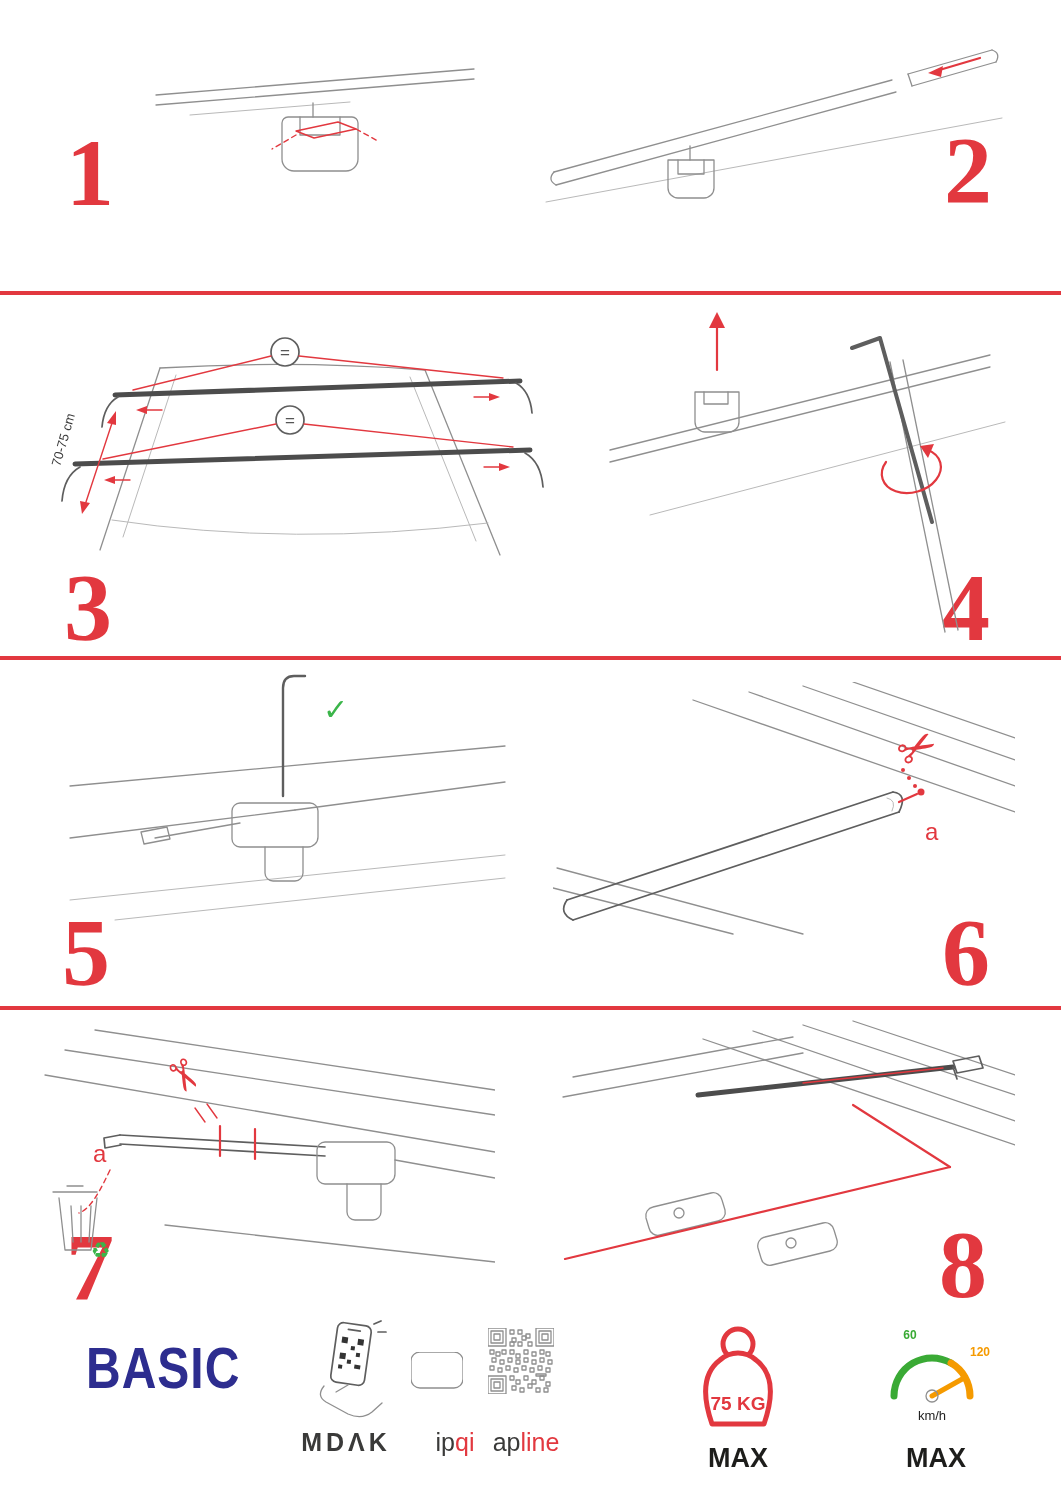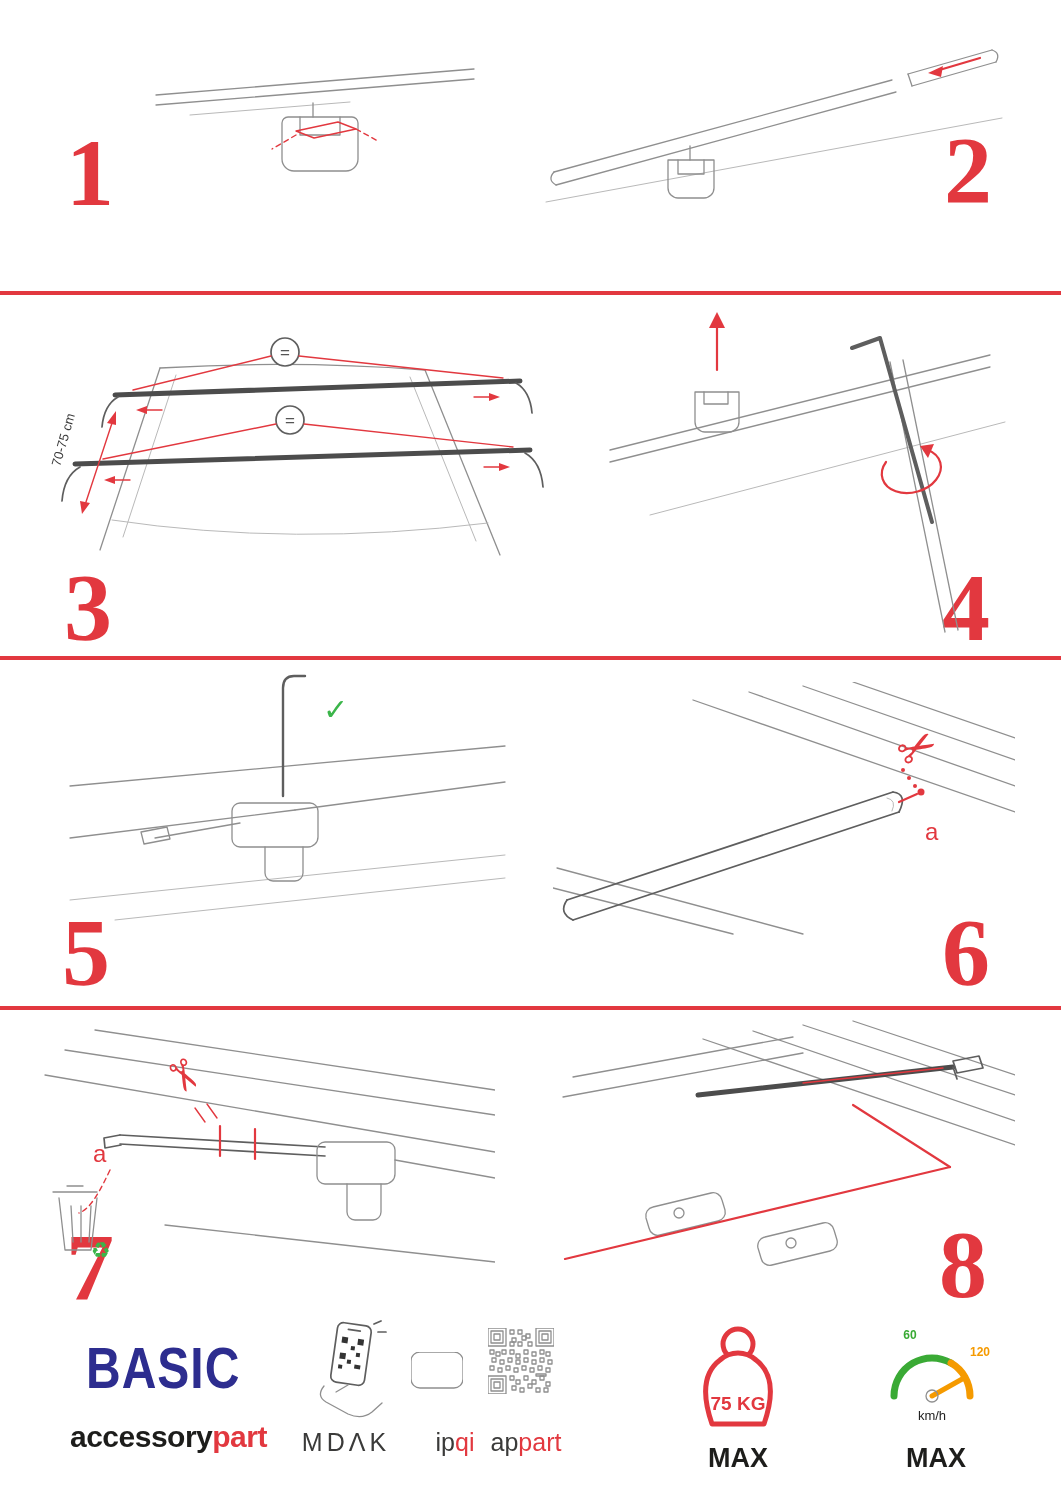--- a/index.html
+++ b/index.html
@@ -283,21 +283,20 @@
         <circle cx="126" cy="198" r="5"></circle>
       </g>
     </g>
     <g>
       <path class="red2" d="M12,244 L397,152"></path>
       <path class="red2" d="M397,152 L300,90"></path>
     </g>
   </svg>
 
   <div class="brand">BASIC</div>
-  <div class="brandsub"><span>accessory</span><span class="redtxt">part</span></div>
 
   <svg class="ill" style="left:308px;top:1320px" width="84" height="98" viewBox="0 0 84 98">
     <g transform="rotate(8 43 34)">
       <rect class="dark fillwhite" x="26" y="4" width="34" height="60" rx="6"></rect>
       <path class="dark" d="M37,10 h12"></path>
       <g fill="#333" stroke="none">
         <rect x="32" y="18" width="6" height="6" style="fill:#333;stroke:none"></rect>
         <rect x="48" y="18" width="6" height="6" style="fill:#333;stroke:none"></rect>
         <rect x="32" y="34" width="6" height="6" style="fill:#333;stroke:none"></rect>
         <rect x="42" y="26" width="4" height="4" style="fill:#333;stroke:none"></rect>
@@ -307,21 +306,21 @@
         <rect x="32" y="46" width="4" height="4" style="fill:#333;stroke:none"></rect>
       </g>
     </g>
     <g class="dark">
       <path d="M16,66 q-8,10 2,16 l22,12 q14,6 24,-2 l10,-9"></path>
       <path d="M28,72 l12,-7"></path>
     </g>
     <path class="dark" d="M66,4 l7,-3"></path>
     <path class="dark" d="M70,12 h8"></path>
   </svg>
-  <div class="plabel" style="left:296px;width:100px;letter-spacing:4px;font-weight:400">MDΛK</div>
+  <div class="plabel" style="left:296px;width:100px;letter-spacing:4px;font-weight:700">MDΛK</div>
 
   <svg class="ill" style="left:411px;top:1352px" width="52" height="38" viewBox="0 0 52 38">
     <rect class="f-yt" x="0" y="0" width="52" height="36" rx="9"></rect>
     <polygon points="21,10 21,26 35,18" style="fill:#fff;stroke:none"></polygon>
   </svg>
   <div class="plabel" style="left:423px;width:64px"><span>ip</span><span class="redtxt">qi</span></div>
 
   <svg class="ill" style="left:488px;top:1328px" width="66" height="66" viewBox="0 0 66 66">
     <g style="fill:#111;stroke:none">
       <rect x="0" y="0" width="18" height="18"></rect>
@@ -377,21 +376,21 @@
       <rect x="3" y="3" width="12" height="12"></rect>
         <rect x="51" y="3" width="12" height="12"></rect>
         <rect x="3" y="51" width="12" height="12"></rect>
     </g>
     <g style="fill:#111;stroke:none">
       <rect x="6" y="6" width="6" height="6"></rect>
         <rect x="54" y="6" width="6" height="6"></rect>
         <rect x="6" y="54" width="6" height="6"></rect>
     </g>
   </svg>
-  <div class="plabel" style="left:484px;width:84px"><span>ap</span><span class="redtxt">part</span></div>
+  <div class="plabel" style="left:484px;width:84px"><span>ap</span><span class="redtxt">line</span></div>
 
   <svg class="ill" style="left:686px;top:1320px" width="104" height="110" viewBox="0 0 104 110">
     <circle class="red" style="stroke-width:5" cx="52" cy="24" r="15"></circle>
     <path class="red fillwhite" style="stroke-width:5" d="M26,104 q-16,-46 8,-64 q8,-7 18,-7 q10,0 18,7 q24,18 8,64 z"></path>
     <text class="t-red" x="52" y="90" text-anchor="middle" font-size="19" font-weight="bold">75 KG</text>
   </svg>
   <div class="maxlabel" style="left:686px;width:104px">MAX</div>
 
   <svg class="ill" style="left:880px;top:1326px" width="112" height="98" viewBox="0 0 112 98">
     <path class="st-green" style="stroke-width:7" d="M14,70 A38,38 0 0 1 71,37"></path>

